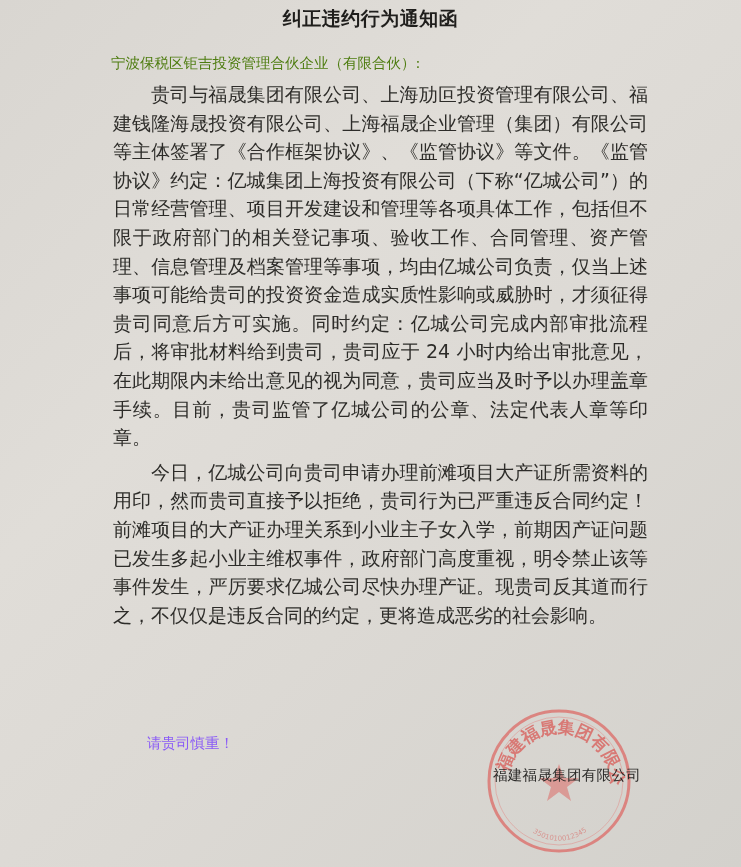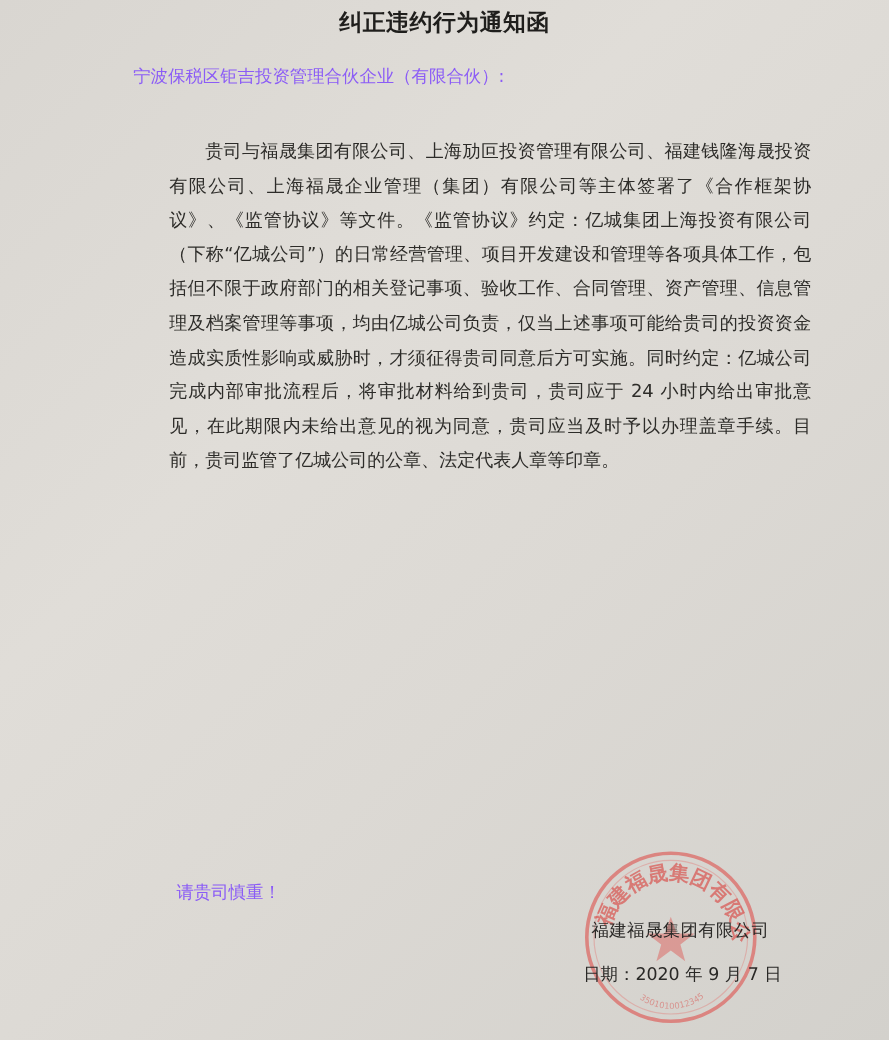--- a/index.html
+++ b/index.html
@@ -11,26 +11,26 @@
       position: relative;
     }
     .page { position: absolute; left: 0; top: 0; width: 660px; height: 867px; }
     .title {
       position: absolute; left: 0; width: 741px; top: 6px;
       text-align: center; font-size: 19px; font-weight: bold; color: #1f1e1c;
       letter-spacing: 0.5px;
     }
     .addressee {
       position: absolute; left: 111px; top: 54px;
-      font-size: 14.5px; color: #8b5cf6;
+      font-size: 14.5px; color: #4d7c0f;
     }
     .body-text {
-      position: absolute; left: 113px; width: 535px; top: 112px;
-      font-size: 15px; line-height: 28.6px; color: #2d2c29;
-      text-align: justify; text-justify: inter-character; margin-left: 28px;
+      position: absolute; left: 113px; width: 535px; top: 80px;
+      font-size: 19px; line-height: 28.6px; color: #2d2c29;
+      text-align: justify; text-justify: inter-character;
     }
     .para { margin: 0; text-indent: 2em; }
     .para + .para { margin-top: 6px; }
     .closing {
       position: absolute; left: 147px; top: 734px;
       font-size: 14.5px; color: #8b5cf6;
     }
     .seal {
       position: absolute; left: 484px; top: 706px;
       width: 150px; height: 150px;
@@ -46,33 +46,33 @@
   </style>
 </head>
 <body>
 
 <div class="page">
   <div class="title">纠正违约行为通知函</div>
   <div class="addressee">宁波保税区钜吉投资管理合伙企业（有限合伙）:</div>
 
   <div class="body-text">
     <p class="para">贵司与福晟集团有限公司、上海劢叵投资管理有限公司、福建钱隆海晟投资有限公司、上海福晟企业管理（集团）有限公司等主体签署了《合作框架协议》、《监管协议》等文件。《监管协议》约定：亿城集团上海投资有限公司（下称“亿城公司”）的日常经营管理、项目开发建设和管理等各项具体工作，包括但不限于政府部门的相关登记事项、验收工作、合同管理、资产管理、信息管理及档案管理等事项，均由亿城公司负责，仅当上述事项可能给贵司的投资资金造成实质性影响或威胁时，才须征得贵司同意后方可实施。同时约定：亿城公司完成内部审批流程后，将审批材料给到贵司，贵司应于 24 小时内给出审批意见，在此期限内未给出意见的视为同意，贵司应当及时予以办理盖章手续。目前，贵司监管了亿城公司的公章、法定代表人章等印章。</p>
+    <p class="para">今日，亿城公司向贵司申请办理前滩项目大产证所需资料的用印，然而贵司直接予以拒绝，贵司行为已严重违反合同约定！前滩项目的大产证办理关系到小业主子女入学，前期因产证问题已发生多起小业主维权事件，政府部门高度重视，明令禁止该等事件发生，严厉要求亿城公司尽快办理产证。现贵司反其道而行之，不仅仅是违反合同的约定，更将造成恶劣的社会影响。</p>
   </div>
 
   <div class="closing">请贵司慎重！</div>
 
   <svg class="seal" viewBox="0 0 150 150">
     <circle cx="75" cy="75" r="70" fill="none" stroke="#dc6a66" stroke-width="3" opacity="0.75"></circle>
     <circle cx="75" cy="75" r="64" fill="none" stroke="#e28a86" stroke-width="1" opacity="0.5"></circle>
     <path id="sealArc" d="M 22 80 A 53 53 0 1 1 128 80" fill="none"></path>
     <text font-size="17" fill="#d9534f" opacity="0.7" font-family="DejaVu Sans, sans-serif" font-weight="bold">
       <textPath href="#sealArc" startOffset="8%">福建福晟集团有限公司</textPath>
     </text>
     <polygon points="75,58 80,72 95,72 83,81 87,95 75,86 63,95 67,81 55,72 70,72" fill="#dc6a66" opacity="0.55"></polygon>
     <path id="sealBottom" d="M 40 118 A 45 45 0 0 0 110 118" fill="none"></path>
     <text font-size="7" fill="#d9534f" opacity="0.5" font-family="DejaVu Sans, sans-serif">
       <textPath href="#sealBottom" startOffset="15%">3501010012345</textPath>
     </text>
   </svg>
 
   <div class="signer">福建福晟集团有限公司</div>
-  <div class="date">日期：2020 年 9 月 7 日</div>
 </div>
 
 </body></html>

